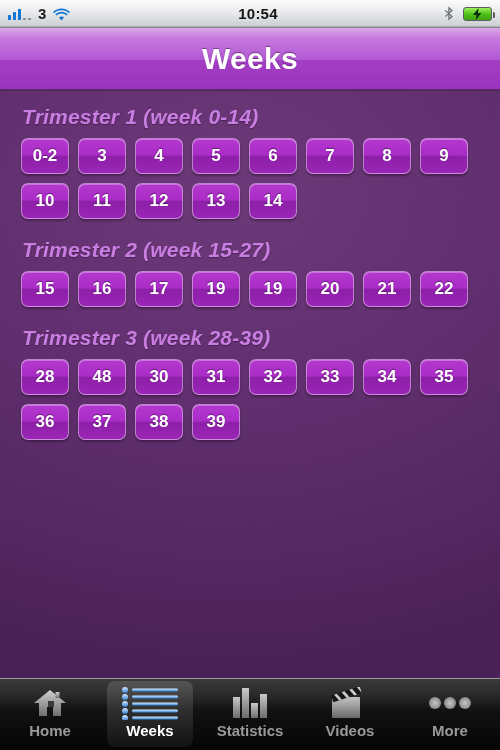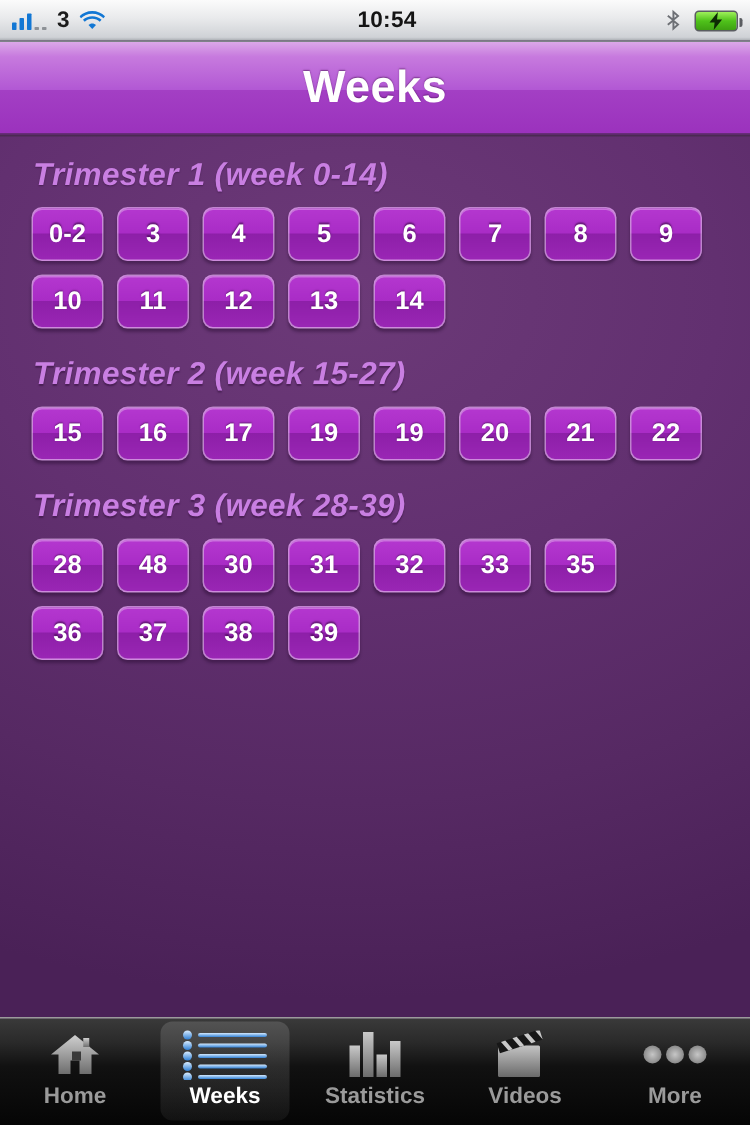--- a/index.html
+++ b/index.html
@@ -187,20 +187,21 @@
         </div>
         <div class="section">
           <div class="section-title">Trimester 3 (week 28-39)</div>
           <div class="row">
             <div class="wk">28</div>
             <div class="wk">48</div>
             <div class="wk">30</div>
             <div class="wk">31</div>
             <div class="wk">32</div>
             <div class="wk">33</div>
+            <div class="wk">34</div>
             <div class="wk">35</div>
           </div>
           <div class="row">
             <div class="wk">36</div>
             <div class="wk">37</div>
             <div class="wk">38</div>
             <div class="wk">39</div>
           </div>
         </div>
       </div>

